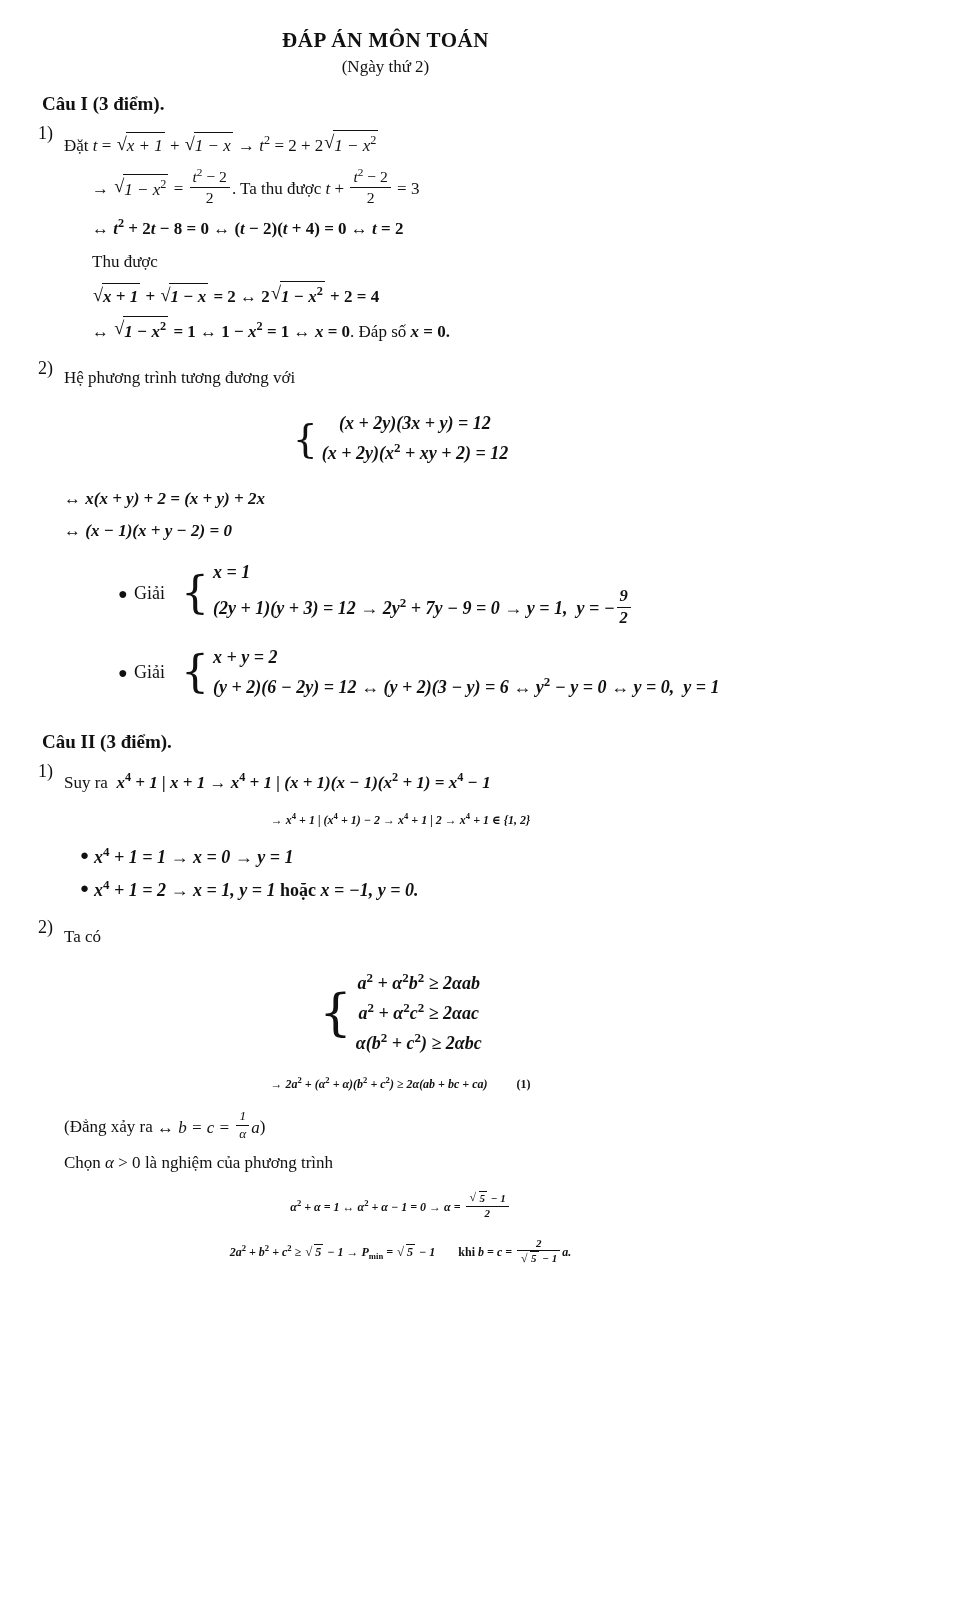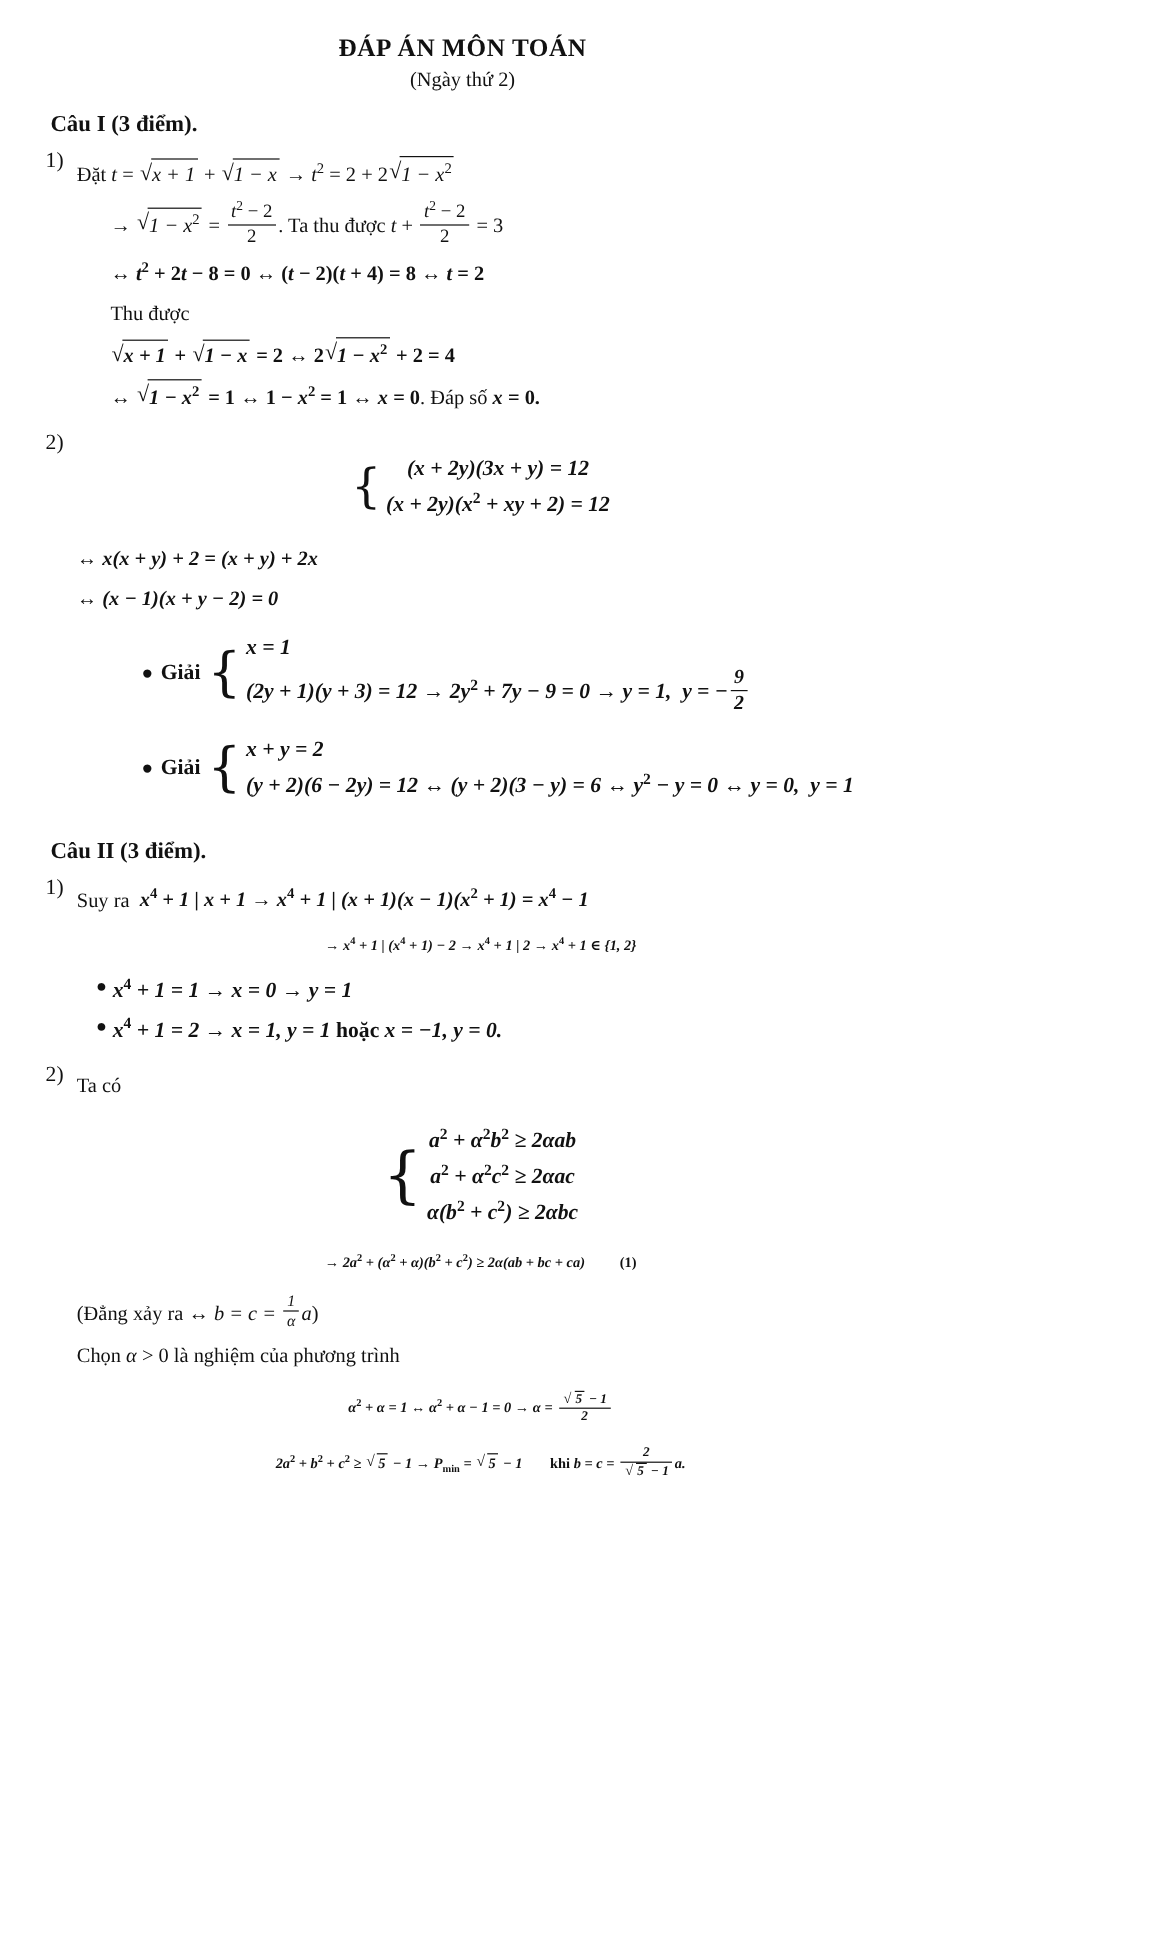--- a/index.html
+++ b/index.html
@@ -143,21 +143,21 @@
     align-items: center;
     margin: 14px 0;
     font-size: 18px;
   }
   .bullet-dot {
     flex: 0 0 16px;
     font-size: 16px;
     line-height: 1;
     padding-top: 2px;
   }
-  .bullet-label { margin-right: 6px; font-weight: bold; }
+  .bullet-label { margin-right: 16px; }
   .smallbullets { margin: 8px 0 8px 16px; }
   .smallbullet {
     display: flex;
     align-items: flex-start;
     font-size: 18px;
     margin: 9px 0;
   }
   .smallbullet .dot {
     flex: 0 0 14px;
     font-size: 15px;
@@ -187,41 +187,42 @@
         <span class="math">t</span><sup>2</sup> = 2 + 2<span class="sqrt"><span class="rad math">1&nbsp;−&nbsp;x<sup>2</sup></span></span>
       </div>
 
       <div class="line indent1">
         → <span class="sqrt"><span class="rad math">1&nbsp;−&nbsp;x<sup>2</sup></span></span> =
         <span class="frac"><span class="num"><span class="math">t</span><sup>2</sup> − 2</span><span class="den">2</span></span><span>. Ta thu được </span><span class="math">t</span> +
         <span class="frac"><span class="num"><span class="math">t</span><sup>2</sup> − 2</span><span class="den">2</span></span> = 3
       </div>
 
       <div class="line indent1">
-        ↔ <span class="math bld">t</span><sup class="bld">2</sup><span class="bld"> + 2</span><span class="math bld">t</span><span class="bld"> − 8 = 0 ↔ (</span><span class="math bld">t</span><span class="bld"> − 2)(</span><span class="math bld">t</span><span class="bld"> + 4) = 8 ↔ </span><span class="math bld">t</span><span class="bld"> = 2</span>
+        ↔ <span class="math bld">t</span><sup class="bld">2</sup><span class="bld"> + 2</span><span class="math bld">t</span><span class="bld"> − 8 = 0 ↔ (</span><span class="math bld">t</span><span class="bld"> − 2)(</span><span class="math bld">t</span><span class="bld"> + 4) = 0 ↔ </span><span class="math bld">t</span><span class="bld"> = 2</span>
       </div>
 
       <div class="line indent1">Thu được</div>
 
       <div class="line indent1">
         <span class="sqrt"><span class="rad math bld">x&nbsp;+&nbsp;1</span></span><span class="bld"> + </span>
         <span class="sqrt"><span class="rad math bld">1&nbsp;−&nbsp;x</span></span><span class="bld"> = 2 ↔ 2</span><span class="sqrt"><span class="rad math bld">1&nbsp;−&nbsp;x<sup>2</sup></span></span><span class="bld"> + 2 = 4</span>
       </div>
 
       <div class="line indent1">
         <span class="bld">↔ </span><span class="sqrt"><span class="rad math bld">1&nbsp;−&nbsp;x<sup>2</sup></span></span><span class="bld"> = 1 ↔ 1 − </span><span class="math bld">x</span><sup class="bld">2</sup><span class="bld"> = 1 ↔ </span><span class="math bld">x</span><span class="bld"> = 0</span><span>. Đáp số </span><span class="math bld">x</span><span class="bld"> = 0.</span>
       </div>
 
     </div>
   </div>
 
   <div class="item">
     <div class="item-num">2)</div>
     <div class="item-body">
 
+      <div class="line">Hệ phương trình tương đương với</div>
 
       <div class="blockcenter">
         <span class="system">
           <span class="brace">{</span>
           <span class="rows">
             <span class="r math bld">(x + 2y)(3x + y) = 12</span>
             <span class="r math bld">(x + 2y)(x<sup>2</sup> + xy + 2) = 12</span>
           </span>
         </span>
       </div>

